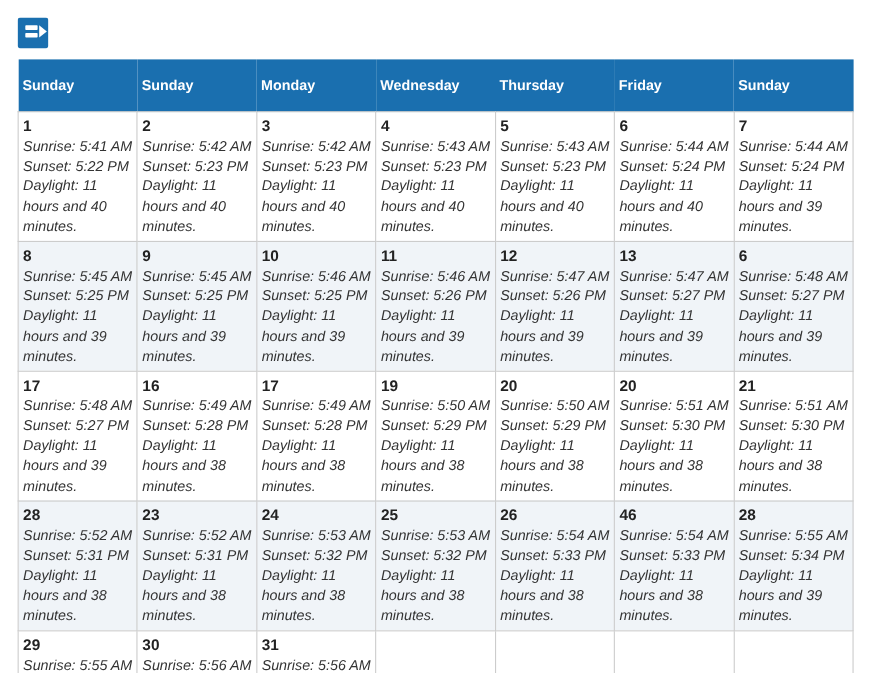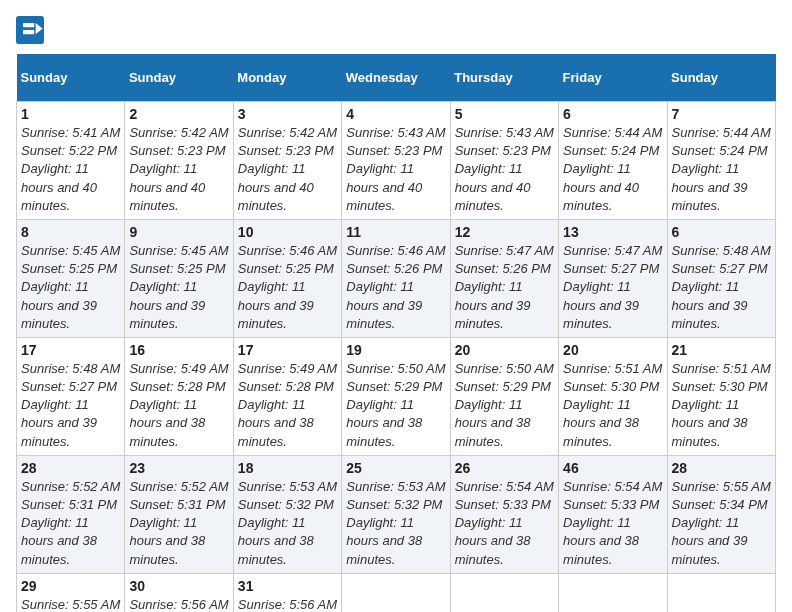--- a/index.html
+++ b/index.html
@@ -309,21 +309,21 @@
         </td>
         <td>
         <span class="day-num">23</span>
         <div class="day-detail">
           Sunrise: 5:52 AM<br>
           Sunset: 5:31 PM<br>
           Daylight: 11 hours and 38 minutes.
         </div>
         </td>
         <td>
-        <span class="day-num">18</span>
+        <span class="day-num">24</span>
         <div class="day-detail">
           Sunrise: 5:53 AM<br>
           Sunset: 5:32 PM<br>
           Daylight: 11 hours and 38 minutes.
         </div>
         </td>
         <td>
         <span class="day-num">25</span>
         <div class="day-detail">
           Sunrise: 5:53 AM<br>

